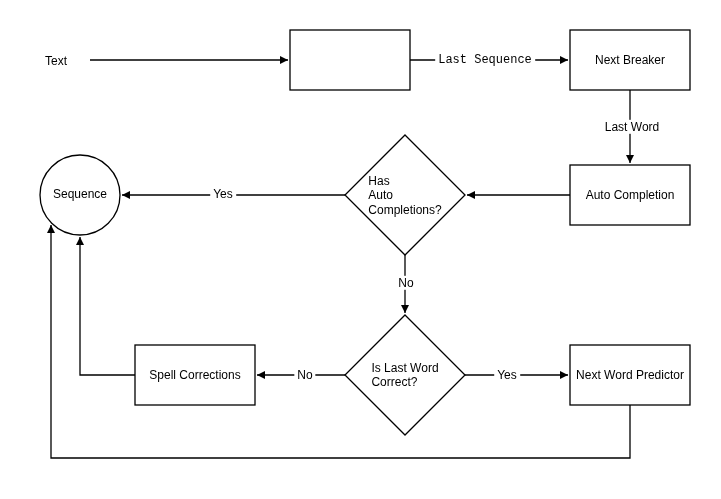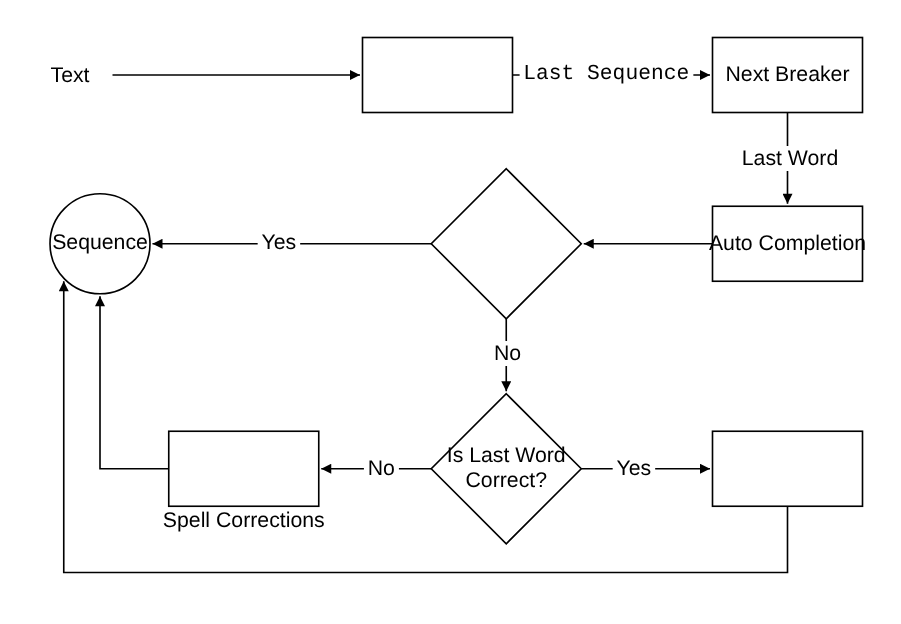--- a/index.html
+++ b/index.html
@@ -16,24 +16,23 @@
     overflow: hidden;
   }
   .stage svg {
     position: absolute;
     left: 0;
     top: 0;
   }
   .lbl {
     position: absolute;
     transform: translate(-50%, -50%);
-    font-size: 17px;
+    font-size: 12px;
     line-height: 1.2;
     color: #000000;
-    text-align: center;
     white-space: pre;
   }
   .edge-lbl {
     background: #ffffff;
     padding: 0 3px;
   }
   .shape {
     fill: #ffffff;
     stroke: #000000;
     stroke-width: 1.3;
@@ -73,24 +72,28 @@
     <line class="edge" x1="405" y1="255" x2="405" y2="313" marker-end="url(#arrow)"></line>
     <line class="edge" x1="345" y1="375" x2="257" y2="375" marker-end="url(#arrow)"></line>
     <line class="edge" x1="465" y1="375" x2="568" y2="375" marker-end="url(#arrow)"></line>
     <polyline class="edge" points="135,375 80,375 80,237" marker-end="url(#arrow)"></polyline>
     <polyline class="edge" points="630,405 630,458 51,458 51,225" marker-end="url(#arrow)"></polyline>
   </svg>
 
   <div class="lbl" style="left:56px; top:61px;">Text</div>
   <div class="lbl" style="left:630px; top:60px;">Next Breaker</div>
   <div class="lbl" style="left:630px; top:195px;">Auto Completion</div>
+  <div class="lbl" style="left:405px; top:196px;">Has
+Auto
+Completions?</div>
   <div class="lbl" style="left:80px; top:194px;">Sequence</div>
   <div class="lbl" style="left:405px; top:375px;">Is Last Word
 Correct?</div>
-  <div class="lbl" style="left:195px; top:375px;margin-top:42px;">Spell Corrections</div>
+  <div class="lbl" style="left:195px; top:375px;">Spell Corrections</div>
+  <div class="lbl" style="left:630px; top:375px;">Next Word Predictor</div>
 
   <div class="lbl edge-lbl" style="left:485px; top:60px;font-family:Liberation Mono, monospace;">Last Sequence</div>
   <div class="lbl edge-lbl" style="left:632px; top:127px;">Last Word</div>
   <div class="lbl edge-lbl" style="left:223px; top:194px;">Yes</div>
   <div class="lbl edge-lbl" style="left:406px; top:283px;">No</div>
   <div class="lbl edge-lbl" style="left:305px; top:375px;">No</div>
   <div class="lbl edge-lbl" style="left:507px; top:375px;">Yes</div>
 
 </div>
 

